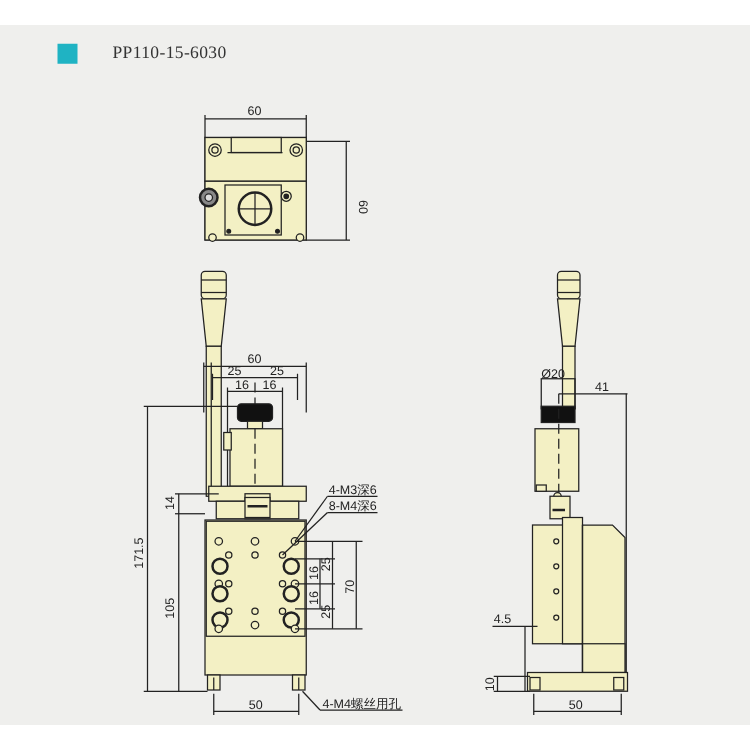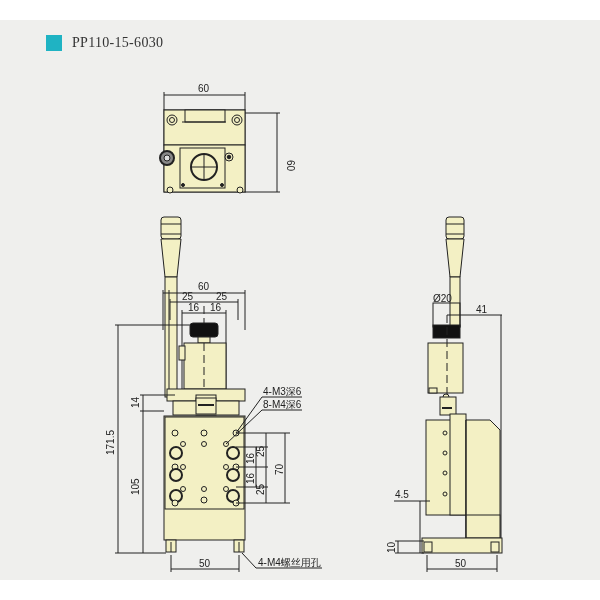--- a/index.html
+++ b/index.html
@@ -1,18 +1,18 @@
 <!DOCTYPE html>
 <html><head>
 <meta charset="utf-8">
 <style>
   html, body { margin:0; padding:0; background:#ffffff; }
   body { width:600px; height:600px; position:relative; overflow:hidden; font-family:"Liberation Sans", sans-serif; }
   .panel { position:absolute; left:0; top:20px; width:600px; height:560px; background:#efefed; }
-  .title-row { position:absolute; left:46px; top:35px; display:flex; align-items:center; gap:10px; }
+  .title-row { position:absolute; left:46px; top:35px; display:flex; align-items:center; gap:28px; }
   .swatch { width:16px; height:16px; background:#1fb3c3; }
   .title { font-family:"Liberation Serif", serif; font-size:14px; color:#333; letter-spacing:0.3px; }
   svg { position:absolute; left:0; top:0; }
   svg text { font-family:"Liberation Sans", sans-serif; font-size:10px; fill:#222; }
 </style>
 </head>
 <body>
 
 <div class="panel"></div>
 

